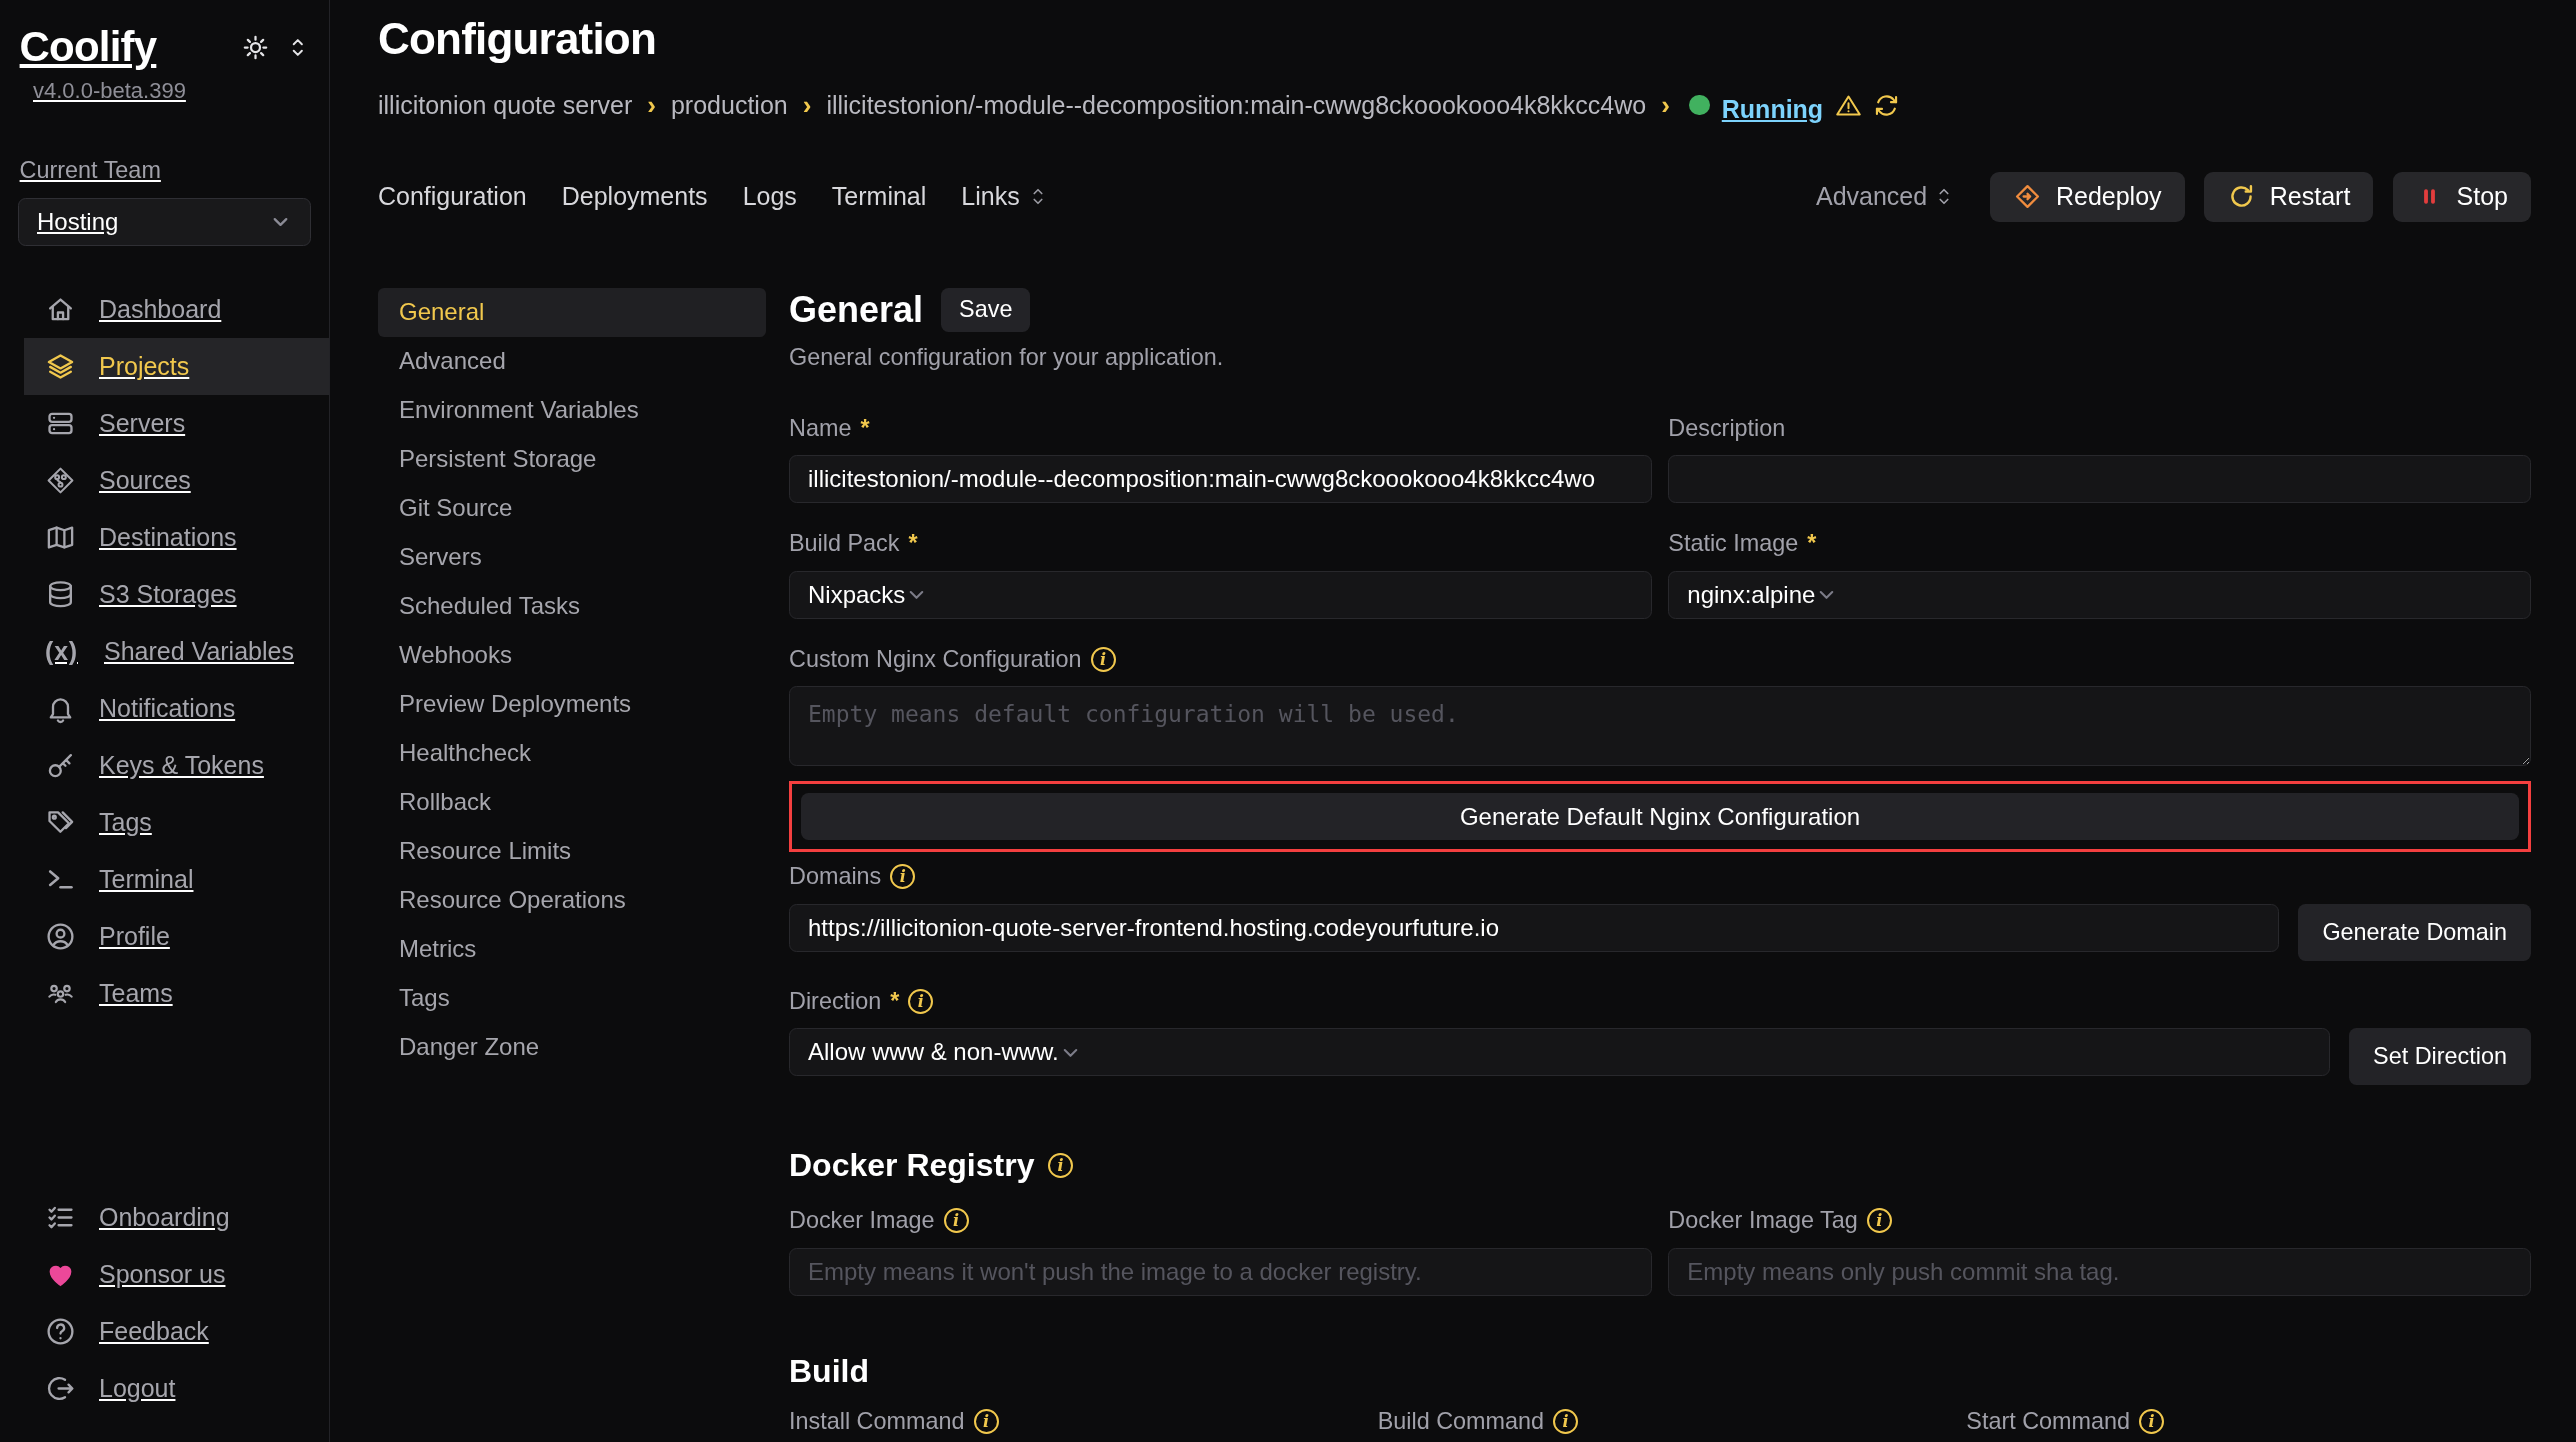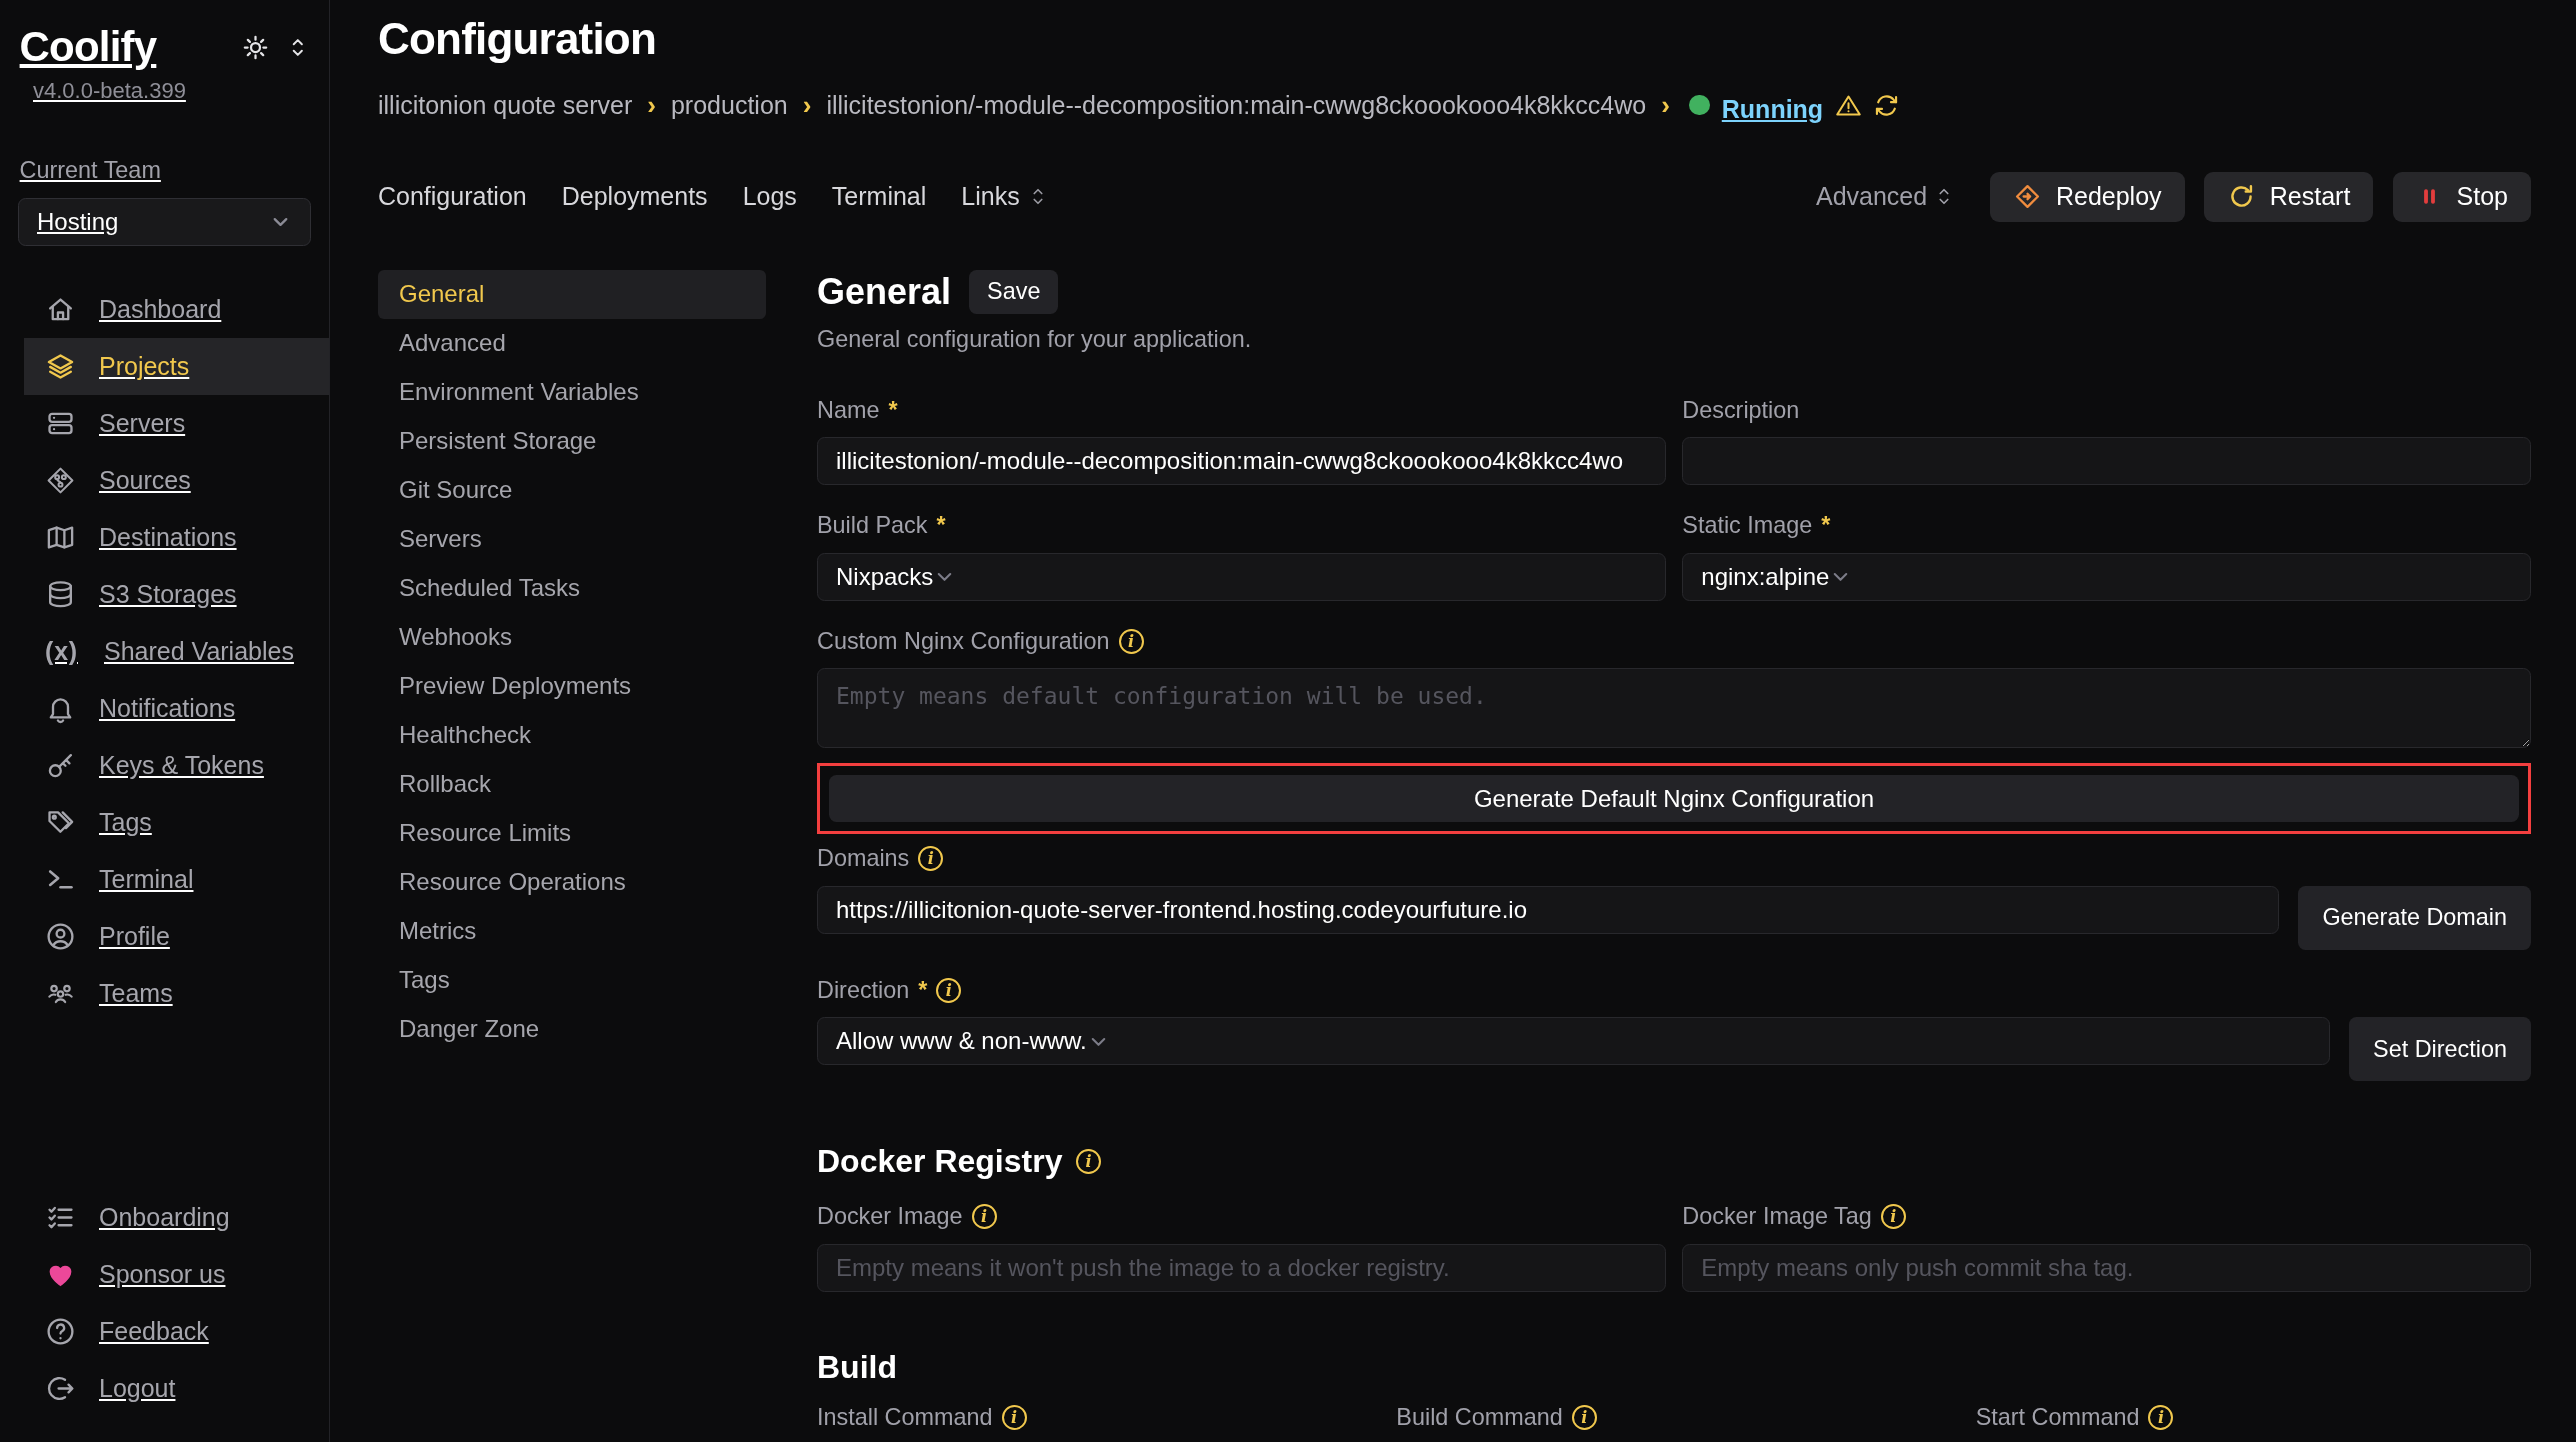--- a/index.html
+++ b/index.html
@@ -57,21 +57,21 @@
   .tabs { display:flex; gap:35px; font-size:25px; color:#d8d8dc; }
   .tab { display:flex; align-items:center; gap:9px; cursor:pointer; }
   .actions { margin-left:auto; display:flex; align-items:center; gap:19.6px; }
   .advanced { color:#a1a1aa; font-size:25px; display:flex; align-items:center; gap:7.6px; cursor:pointer; margin-right:18px; }
   .btn {
     height:50px; background:#27272a; border-radius:9px; border:none;
     display:flex; align-items:center; gap:13.6px; padding:0 23px;
     font-size:25px; color:#fff; cursor:pointer; font-family:inherit;
   }
 
-  .content { display:flex; margin-top:48px; gap:51px; flex:1; min-height:0; }
+  .content { display:flex; margin-top:66px; gap:23px; flex:1; min-height:0; }
   .subnav { width:388px; min-width:388px; font-size:24px; color:#a6a6ad; }
   .subnav-item { height:49px; display:flex; align-items:center; padding:0 21px; border-radius:6px; cursor:pointer; }
   .subnav-item.active { background:#202023; color:#f1c84d; }
 
   .form { flex:1; min-width:0; }
   .section-head { display:flex; align-items:center; gap:18px; }
   .h-general { font-size:36px; font-weight:bold; }
   .h-section { font-size:32px; font-weight:bold; display:flex; align-items:center; gap:13.6px; }
   .save-btn { height:44px; padding:0 18px; background:#232327; border-radius:7.6px; border:none; color:#fff; font-size:23.4px; font-family:inherit; cursor:pointer; }
   .section-desc { font-size:23.4px; color:#a1a1aa; margin-top:12px; }
@@ -109,21 +109,21 @@
 
   .red-box { border:3.8px solid #f43f3f; margin-top:12px; padding:9px 9px; }
   .full-btn {
     width:100%; height:47px; background:#232327; border-radius:7.6px; border:none;
     color:#fff; font-size:24px; font-family:inherit; cursor:pointer;
     display:flex; align-items:center; justify-content:center;
   }
   .row-btn { display:flex; gap:19.6px; align-items:stretch; }
   .row-btn .input, .row-btn .select { flex:1; min-width:0; }
   .side-btn {
-    height:64px; padding:0 24px; background:#232327; border-radius:7.6px; border:none;
+    height:57px; padding:0 24px; background:#232327; border-radius:7.6px; border:none;
     color:#fff; font-size:23.4px; font-family:inherit; cursor:pointer; white-space:nowrap;
     display:flex; align-items:center;
   }
 </style>
 </head>
 <body>
 
 <aside class="sidebar">
   <div class="logo-row">
     <div>

